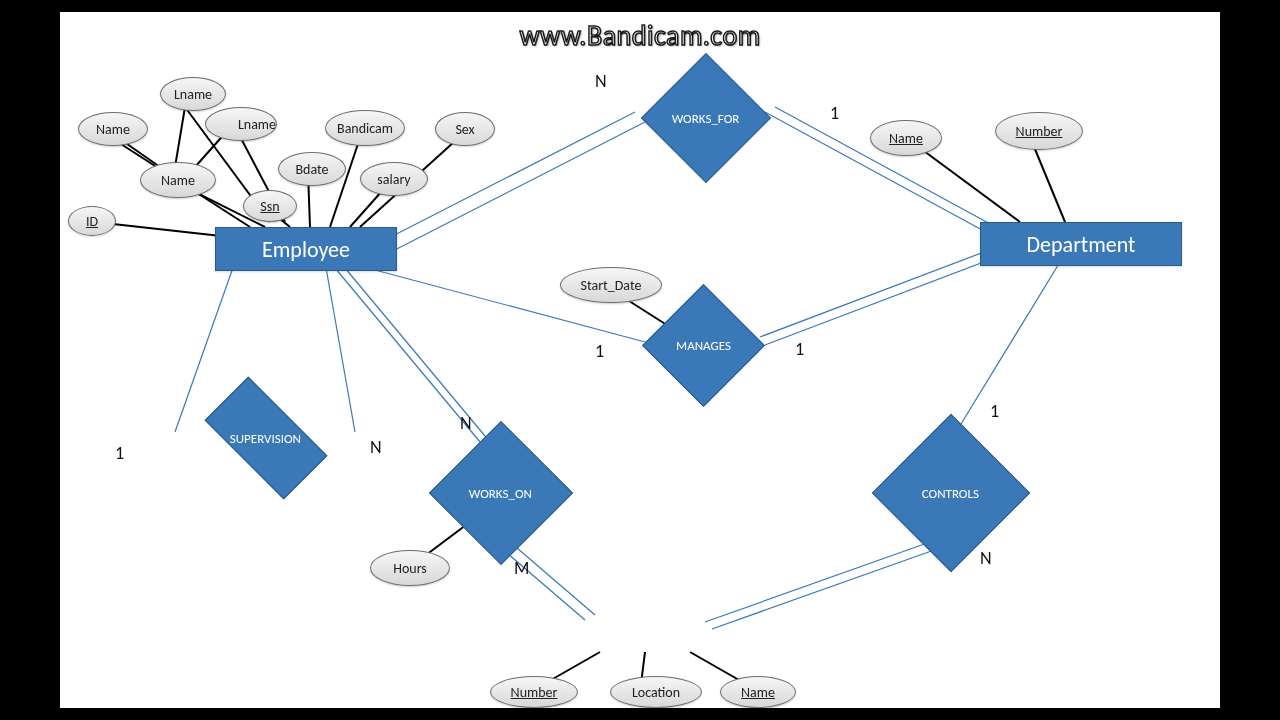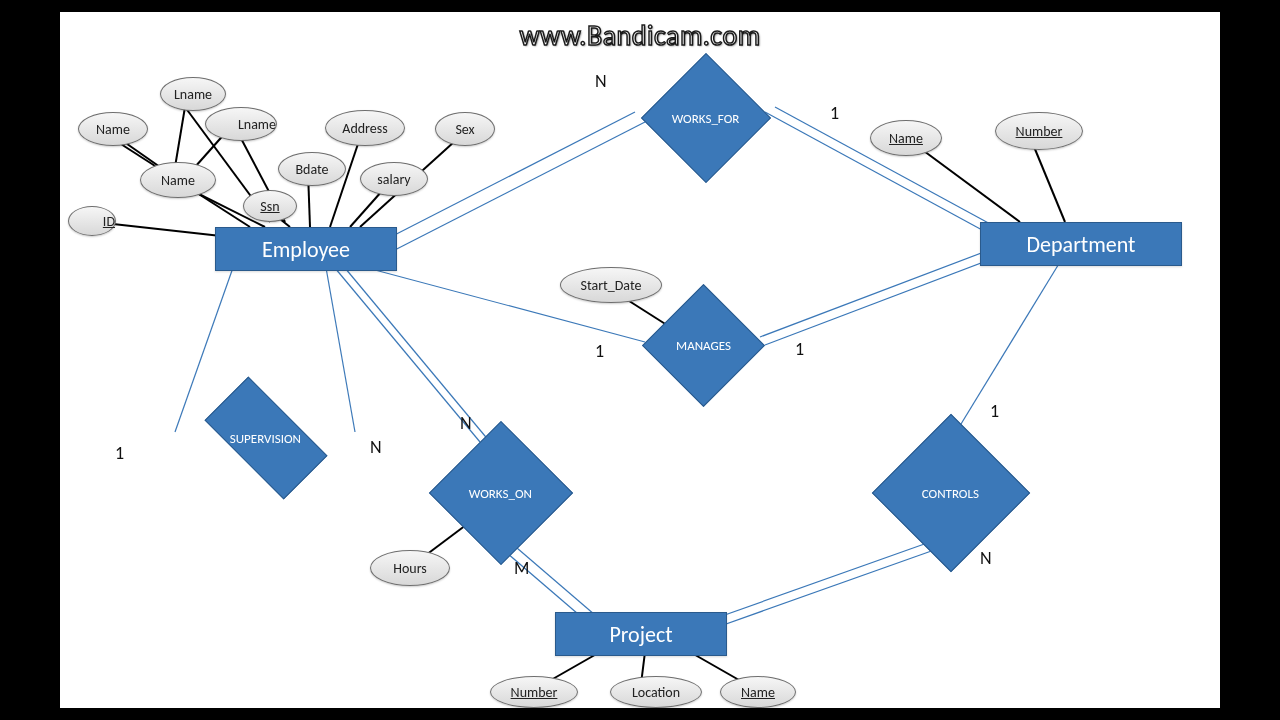--- a/index.html
+++ b/index.html
@@ -140,23 +140,20 @@
       <line x1="350" y1="555" x2="410" y2="510"></line>
     </g>
   </svg>
 
   <div class="entity" style="left:155px; top:215px; width:180px; height:42px;">
     <span>Employee</span>
   </div>
   <div class="entity" style="left:920px; top:210px; width:200px; height:42px;">
     <span>Department</span>
   </div>
-  <div class="entity" style="left:495px; top:600px; width:170px; height:42px;">
-    <span>Project</span>
-  </div>
 
   <div class="diamond" style="left:600px; top:60px; width:90px; height:90px;">
     <span>WORKS_FOR</span>
   </div>
   <div class="diamond" style="left:600px; top:290px; width:85px; height:85px;">
     <span>MANAGES</span>
   </div>
   <div class="diamond" style="left:150px; top:395px; width:110px; height:60px;">
     <span>SUPERVISION</span>
   </div>
@@ -172,31 +169,31 @@
     </div>
   <div class="attr" style="left:18px;  top:100px; width:68px; height:32px;">
       <span>Name</span>
     </div>
   <div class="attr" style="left:145px; top:95px;  width:70px; height:32px;justify-content:flex-end;">
       <span>Lname</span>
     </div>
   <div class="attr" style="left:80px;  top:150px; width:74px; height:34px;">
       <span>Name</span>
     </div>
-  <div class="attr key" style="left:8px; top:194px; width:46px; height:28px;justify-content:flex-end;">
+  <div class="attr key" style="left:8px; top:194px; width:46px; height:28px;">
       <span>ID</span>
     </div>
   <div class="attr key" style="left:183px; top:178px; width:52px; height:30px;text-decoration:underline;">
       <span>Ssn</span>
     </div>
   <div class="attr" style="left:218px; top:140px; width:66px; height:32px;">
       <span>Bdate</span>
     </div>
   <div class="attr" style="left:265px; top:98px;  width:78px; height:34px;">
-      <span>Address</span>
+      <span>Bandicam</span>
     </div>
   <div class="attr" style="left:300px; top:150px; width:66px; height:32px;">
       <span>salary</span>
     </div>
   <div class="attr" style="left:375px; top:100px; width:58px; height:32px;">
       <span>Sex</span>
     </div>
 
   <div class="attr key" style="left:810px; top:108px; width:70px; height:34px;">
       <span>Name</span>

